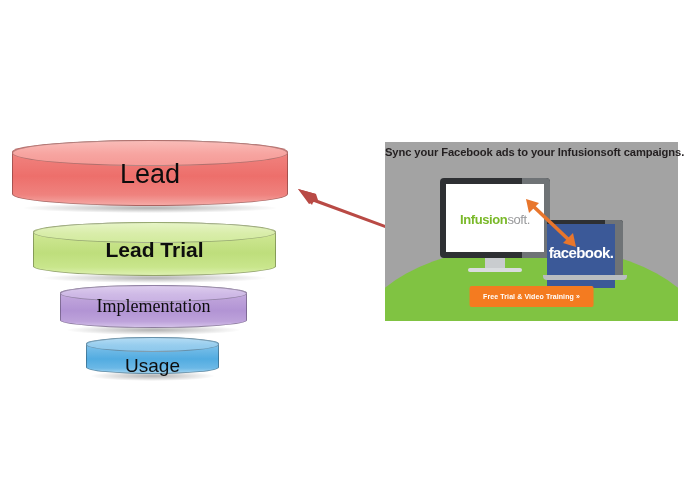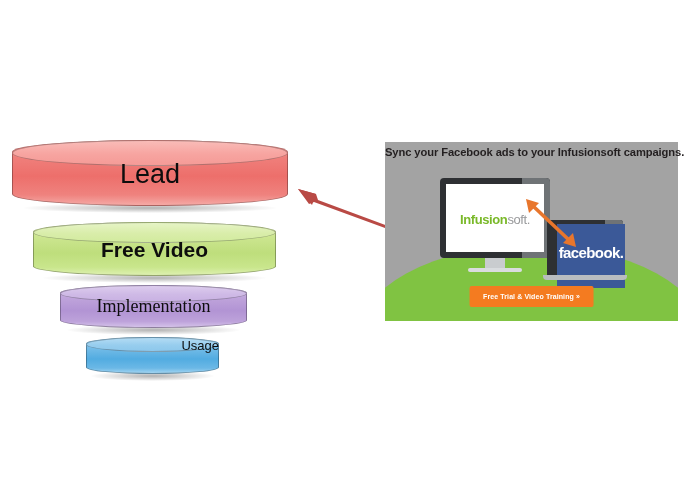--- a/index.html
+++ b/index.html
@@ -115,21 +115,21 @@
   #cyl-usage {
     left: 86px; top: 337px; width: 133px; height: 37px;
   }
   #cyl-usage .body {
     background: linear-gradient(to bottom, #93ccee 0%, #7cc0e9 22%, #52ace1 60%, #6bb8e6 86%, #a1d4f1 100%);
   }
   #cyl-usage .top {
     height: 15px;
     background: linear-gradient(to bottom, #b4dcf4 0%, #97cdee 55%, #8ec8ec 100%);
   }
-  #cyl-usage .label { top: 1px; font-size: 13px; text-align: right; }
+  #cyl-usage .label { top: 18px; font-size: 19px; }
 
   
   #red-arrow {
     position: absolute;
     left: 292px;
     top: 176px;
     width: 96px;
     height: 52px;
   }
 
@@ -255,21 +255,20 @@
     height: 55px;
     background: #6f7376;
     border-radius: 0 3px 0 0;
   }
   .laptop-screen {
     position: absolute;
     left: 4px; top: 4px;
     width: 68px;
     height: 64px;
     background: #3b5998;
-    margin-left: 10px;
   }
   .laptop-base {
     position: absolute;
     left: 0; top: 55px;
     width: 84px;
     height: 5px;
     background: #b9bdc0;
     border-radius: 0 0 4px 4px;
   }
   .logo-fb {
@@ -321,21 +320,21 @@
       <div class="shadow"></div>
       <div class="body"></div>
       <div class="top"></div>
       <div class="label">Lead</div>
     </div>
 
     <div class="cyl" id="cyl-trial">
       <div class="shadow"></div>
       <div class="body"></div>
       <div class="top"></div>
-      <div class="label">Free Video</div>
+      <div class="label">Lead Trial</div>
     </div>
 
     <div class="cyl" id="cyl-impl">
       <div class="shadow"></div>
       <div class="body"></div>
       <div class="top"></div>
       <div class="label">Implementation</div>
     </div>
 
     <div class="cyl" id="cyl-usage">

